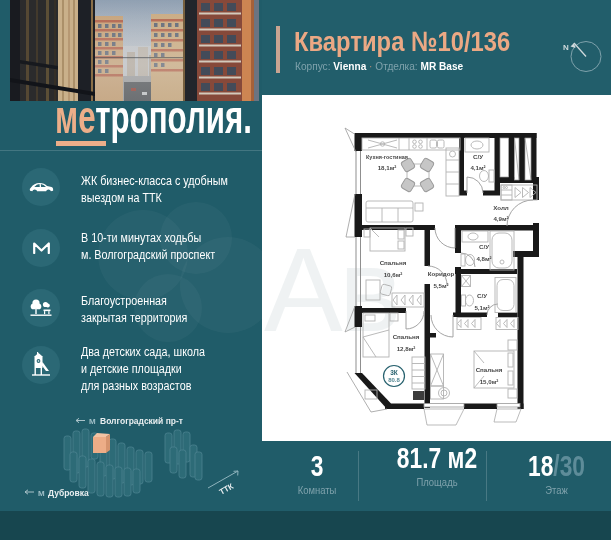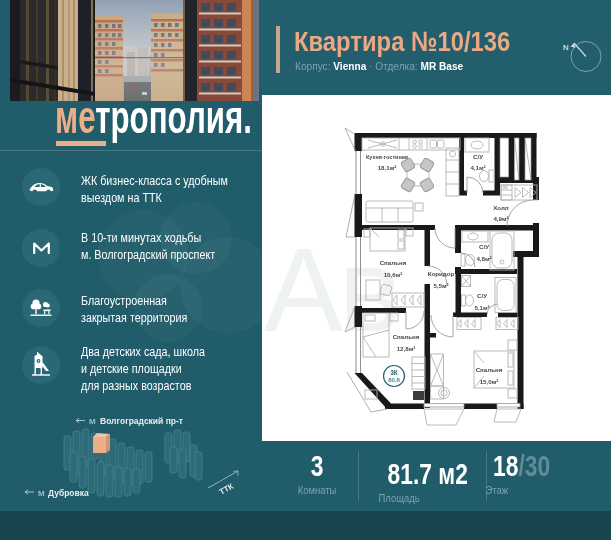--- a/index.html
+++ b/index.html
@@ -289,25 +289,25 @@
   <circle cx="586" cy="56.5" r="15" fill="none" stroke="#7fa2ac" stroke-width="1"></circle>
   <line x1="586" y1="56.5" x2="574" y2="43" stroke="#cfd9dc" stroke-width="1.3"></line>
   <path d="M574,43 l1.5,5 -5,-1.5 z" fill="#cfd9dc"></path>
   <text x="563" y="50" font-size="8" fill="#cfd9dc" font-weight="bold">N</text>
 </svg>
 
 <div class="abs" style="left:262px;top:449px;width:110px;text-align:center;">
   <div style="font-size:30px;font-weight:bold;color:#fff;transform:scaleX(0.76);">3</div>
   <div style="font-size:10.5px;color:#7fa2ac;margin-top:1px;transform:scaleX(0.9);">Комнаты</div>
 </div>
-<div class="abs" style="left:372px;top:457px;width:130px;text-align:left;">
+<div class="abs" style="left:372px;top:441px;width:130px;text-align:center;">
   <div style="font-size:30px;font-weight:bold;color:#fff;transform:scaleX(0.76);">81.7 м2</div>
   <div style="font-size:10.5px;color:#7fa2ac;margin-top:1px;transform:scaleX(0.9);">Площадь</div>
 </div>
-<div class="abs" style="left:480px;top:449px;width:109px;text-align:left;">
+<div class="abs" style="left:502px;top:449px;width:109px;text-align:center;">
   <div style="font-size:30px;font-weight:bold;color:#fff;transform:scaleX(0.76);">18<span style="color:#5e8c99;">/30</span></div>
   <div style="font-size:10.5px;color:#7fa2ac;margin-top:1px;transform:scaleX(0.9);">Этаж</div>
 </div>
 
 <div class="abs" style="left:358px;top:451px;width:1px;height:50px;background:rgba(255,255,255,0.18);"></div>
 <div class="abs" style="left:486px;top:451px;width:1px;height:50px;background:rgba(255,255,255,0.18);"></div>
 
 <svg class="abs" style="left:0;top:190px;" width="262" height="180" viewBox="0 0 262 180">
   <circle cx="143" cy="65" r="45" fill="rgba(255,255,255,0.035)"></circle>
   <circle cx="196" cy="48" r="36" fill="rgba(255,255,255,0.035)"></circle>

